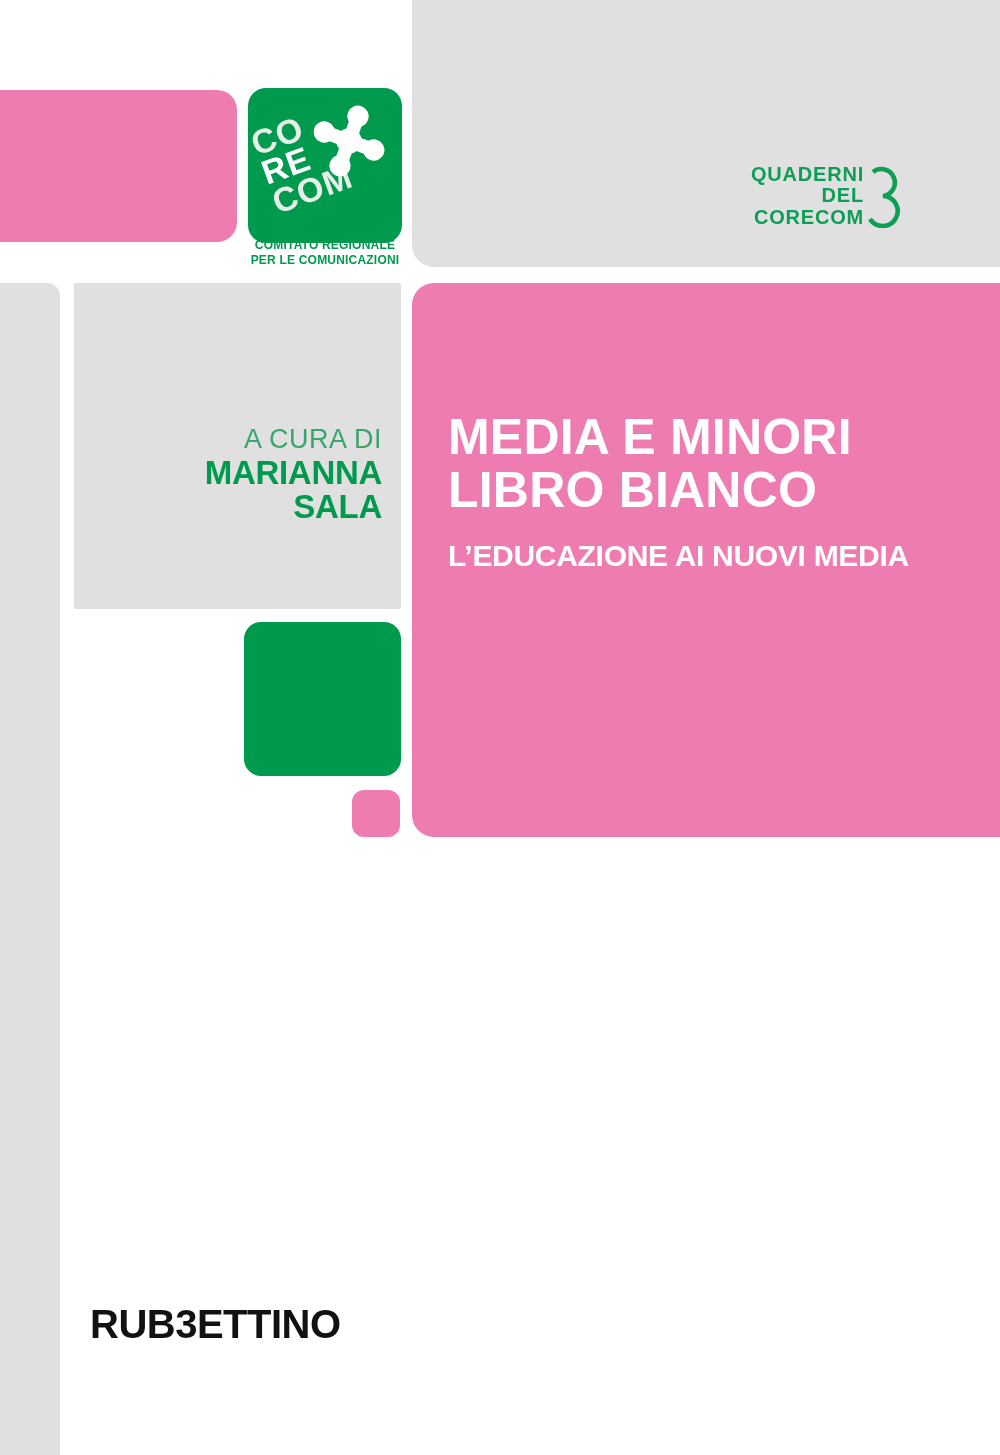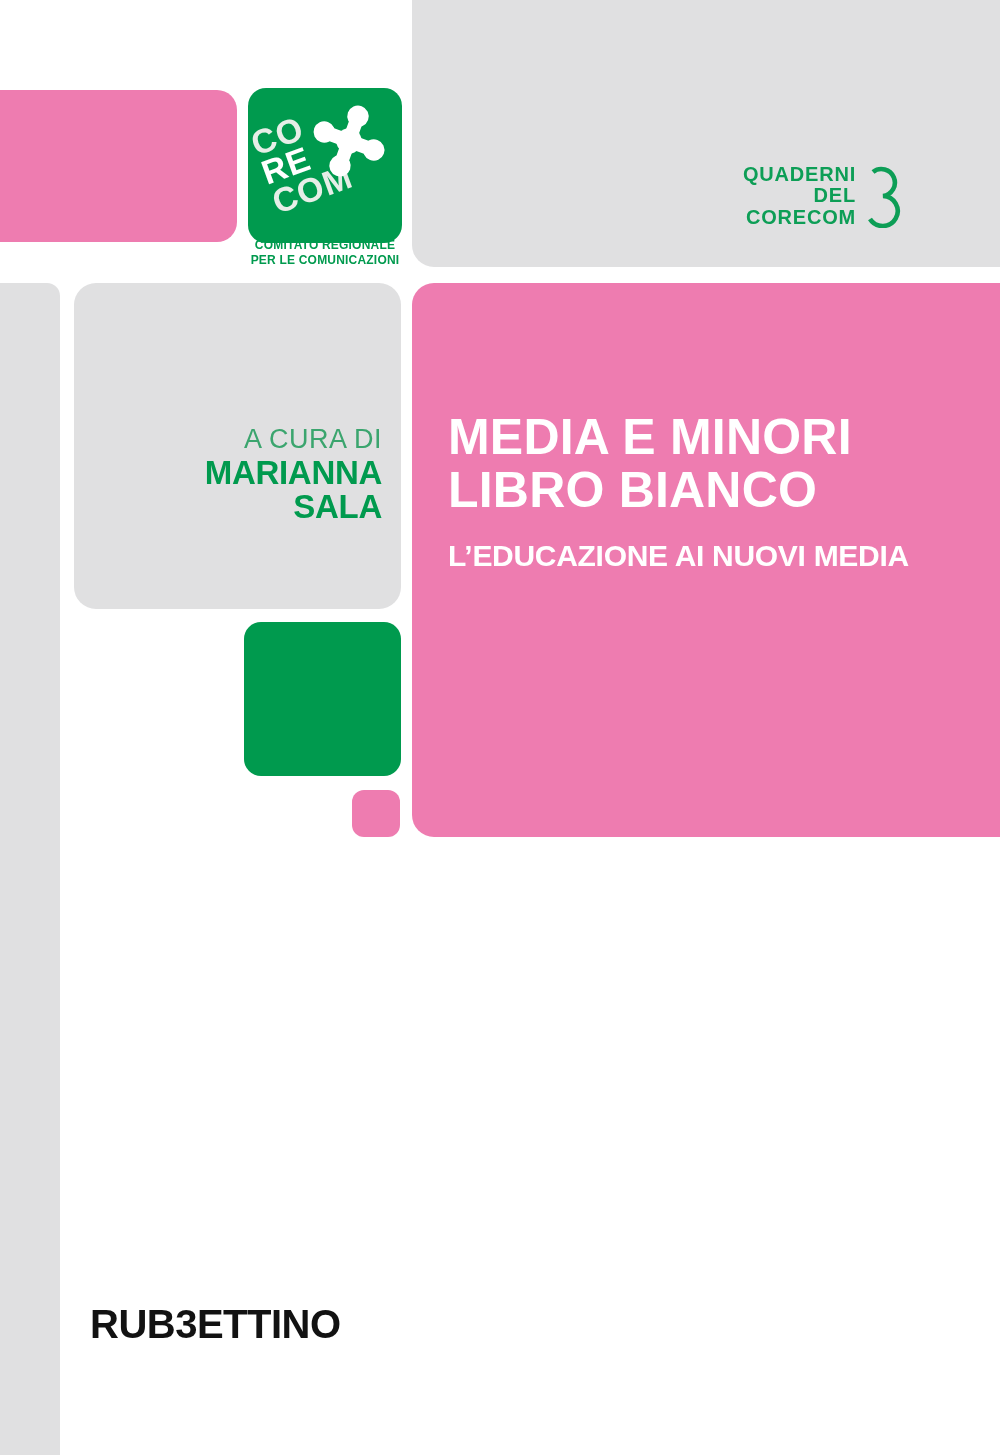--- a/index.html
+++ b/index.html
@@ -18,21 +18,21 @@
   .pink-accent-bar{
     position:absolute;left:0;top:90px;width:237px;height:152px;
     background:#ee7cb0;border-radius:0 20px 20px 0;
   }
   .left-gray-strip{
     position:absolute;left:0;top:283px;width:60px;height:1172px;
     background:#e0e0e1;border-radius:0 13px 0 0;
   }
   .author-card{
     position:absolute;left:74px;top:283px;width:327px;height:326px;
-    background:#e0e0e1;border-radius:22px;
+    background:#e0e0e1;border-radius:2px;
   }
   .pink-title-panel{
     position:absolute;left:412px;top:283px;width:588px;height:554px;
     background:#ee7cb0;border-radius:22px 0 0 22px;
   }
   .green-square{
     position:absolute;left:244px;top:622px;width:157px;height:154px;
     background:#009a4e;border-radius:17px;
   }
   .pink-small-square{
@@ -53,21 +53,21 @@
   .corecom-text .ln2{color:#ffffff;}
   .rosa-svg{position:absolute;left:62px;top:14px;}
   .corecom-caption{
     position:absolute;left:230px;top:238px;width:190px;
     text-align:center;color:#009a4e;font-weight:700;
     font-size:12px;line-height:14.5px;letter-spacing:0.2px;
   }
   
   .series-badge{
     position:absolute;left:620px;top:162px;width:285px;height:68px;
-    display:flex;align-items:center;justify-content:flex-end;gap:9px;
+    display:flex;align-items:center;justify-content:flex-end;gap:1px;
   }
   .series-lines{
     text-align:right;color:#0d9e56;font-weight:700;
     font-size:20px;line-height:21.5px;letter-spacing:0.8px;
   }
   
   .author-block{
     position:absolute;right:19px;top:140px;text-align:right;
   }
   .author-prefix{

